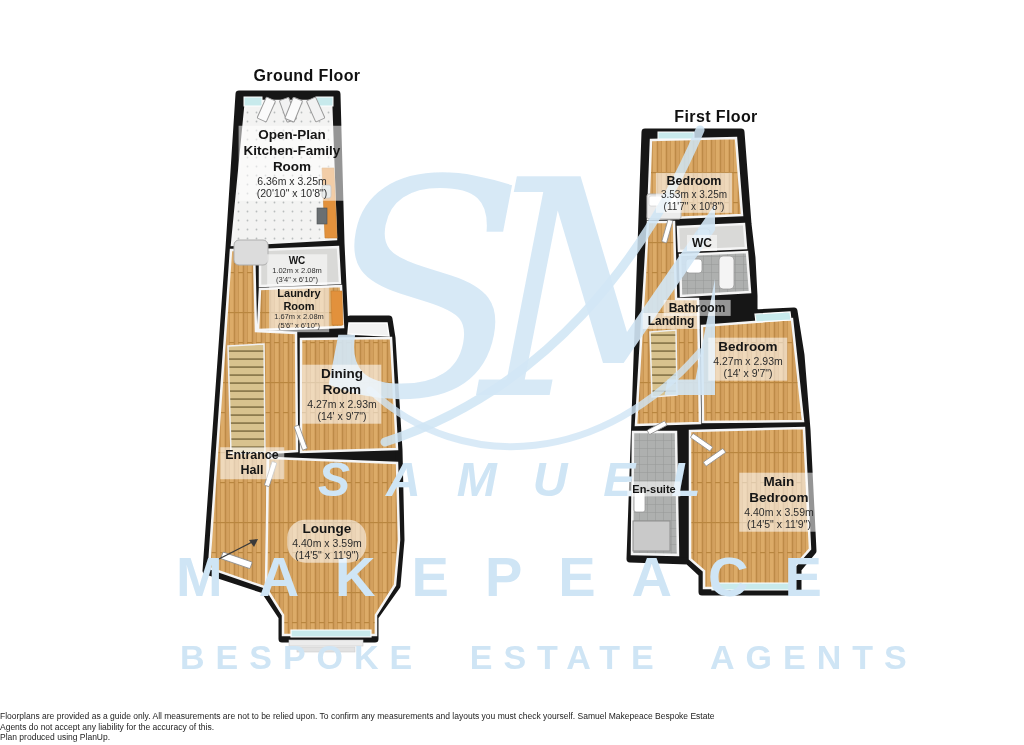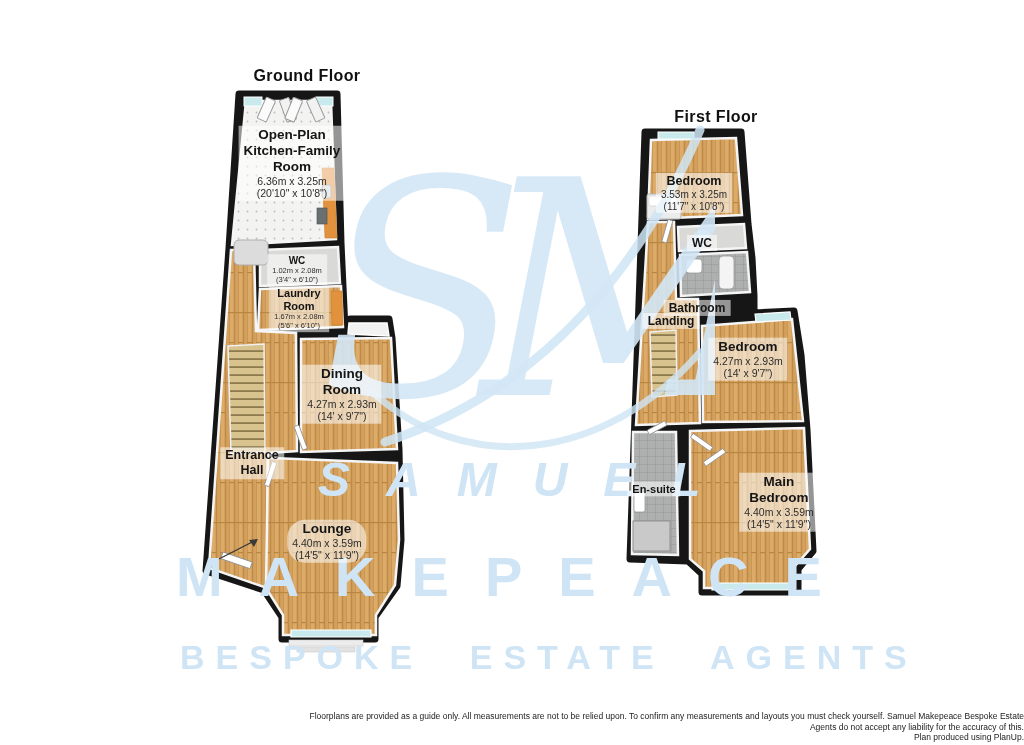--- a/index.html
+++ b/index.html
@@ -24,21 +24,21 @@
   .lbl .nm{font-weight:bold;display:block;}
   .lbl .dm{display:block;color:#2d2d2d;}
   .lbl.lg .nm{font-size:13.5px;}
   .lbl.lg .dm{font-size:10.5px;}
   .lbl.md .nm{font-size:12.5px;}
   .lbl.sm .nm{font-size:10px;}
   .lbl.sm .dm{font-size:7.5px;}
   .lbl.tag .nm{font-size:12px;}
   .lbl.tag2 .nm{font-size:11px;}
   
-  #footer{position:absolute;left:0;top:711px;width:1024px;z-index:30;text-align:right;
+  #footer{position:absolute;left:0;top:711px;width:1024px;z-index:30;text-align:left;
           font-size:8.5px;line-height:10.5px;color:#222;}
 </style>
 </head>
 <body>
 
 <div id="stage">
 
   <svg id="plans" width="1024" height="745" viewBox="0 0 1024 745">
     <defs>
       <pattern id="wood" width="9" height="70" patternUnits="userSpaceOnUse">

